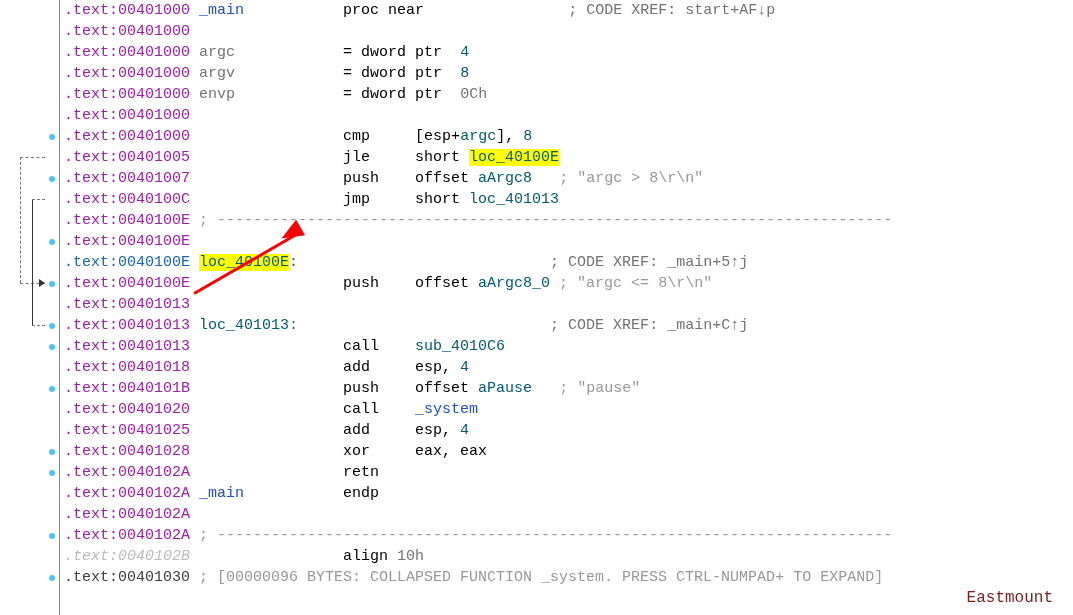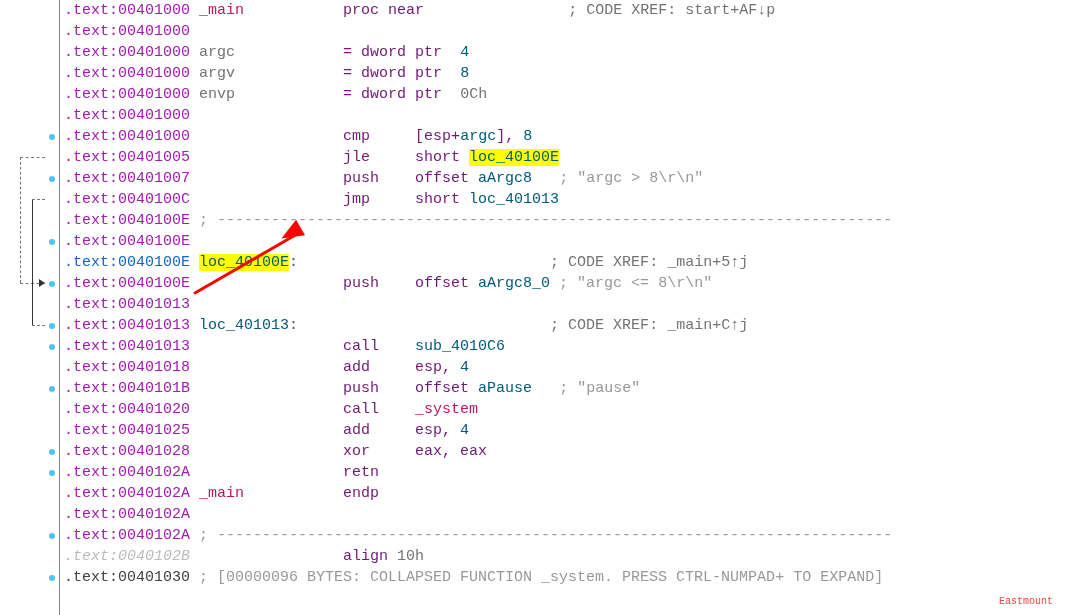--- a/index.html
+++ b/index.html
@@ -33,22 +33,22 @@
       position: absolute;
       left: 64px;
       top: 0;
       white-space: pre;
       line-height: 21px;
     }
     .row { height: 21px; }
     .seg { display: inline; }
     .c-default { color: #555; }
     .c-teal { color: #a21caf; }
-    .c-blue { color: #be185d; }
-    .c-navy { color: #701a75; }
+    .c-blue { color: #1d4ed8; }
+    .c-navy { color: #000000; }
     .c-green { color: #737373; }
     .c-darknum { color: #005a7a; }
     .c-gray { color: #999; }
     .c-lightgray { color: #bbb; font-style: italic; }
     .c-cyan { color: #404040; }
     .c-blueaddr { color: #1565c0; }
     .hl { background: #ffff00; }
     .dot {
       position: absolute;
       width: 6px;
@@ -88,22 +88,22 @@
       position: absolute;
       width: 0; height: 0;
       border-top: 9px solid transparent;
       border-bottom: 9px solid transparent;
       border-right: 22px solid #ff0000;
     }
     .watermark {
       position: absolute;
       right: 20px;
       bottom: 8px;
-      color: #ef4444;
-      font-size: 10px;
+      color: #7f1d1d;
+      font-size: 16px;
       letter-spacing: 0;
     }
   </style>
 </head>
 <body>
 
 <div class="gutter"></div>
 <div class="side-line"></div>
 
 <div class="listing" id="listing"><div class="row"><span class="seg c-teal">.text:00401000 </span><span class="seg c-blue">_main</span><span class="seg c-default">           </span><span class="seg c-navy">proc near</span><span class="seg c-default">                </span><span class="seg c-green">; CODE XREF: start+AF↓p</span></div><div class="row"><span class="seg c-teal">.text:00401000</span></div><div class="row"><span class="seg c-teal">.text:00401000 </span><span class="seg c-green">argc</span><span class="seg c-default">            </span><span class="seg c-navy">= </span><span class="seg c-navy">dword ptr</span><span class="seg c-default">  </span><span class="seg c-darknum">4</span></div><div class="row"><span class="seg c-teal">.text:00401000 </span><span class="seg c-green">argv</span><span class="seg c-default">            </span><span class="seg c-navy">= </span><span class="seg c-navy">dword ptr</span><span class="seg c-default">  </span><span class="seg c-darknum">8</span></div><div class="row"><span class="seg c-teal">.text:00401000 </span><span class="seg c-green">envp</span><span class="seg c-default">            </span><span class="seg c-navy">= </span><span class="seg c-navy">dword ptr</span><span class="seg c-default">  </span><span class="seg c-green">0Ch</span></div><div class="row"><span class="seg c-teal">.text:00401000</span></div><div class="row"><span class="seg c-teal">.text:00401000                 </span><span class="seg c-navy">cmp</span><span class="seg c-default">     </span><span class="seg c-navy">[</span><span class="seg c-navy">esp</span><span class="seg c-navy">+</span><span class="seg c-darknum">argc</span><span class="seg c-navy">], </span><span class="seg c-darknum">8</span></div><div class="row"><span class="seg c-teal">.text:00401005                 </span><span class="seg c-navy">jle</span><span class="seg c-default">     </span><span class="seg c-navy">short </span><span class="seg c-darknum hl">loc_40100E</span></div><div class="row"><span class="seg c-teal">.text:00401007                 </span><span class="seg c-navy">push</span><span class="seg c-default">    </span><span class="seg c-navy">offset </span><span class="seg c-darknum">aArgc8</span><span class="seg c-default">   </span><span class="seg c-gray">; "argc &gt; 8\r\n"</span></div><div class="row"><span class="seg c-teal">.text:0040100C                 </span><span class="seg c-navy">jmp</span><span class="seg c-default">     </span><span class="seg c-navy">short </span><span class="seg c-darknum">loc_401013</span></div><div class="row"><span class="seg c-teal">.text:0040100E </span><span class="seg c-gray">; ---------------------------------------------------------------------------</span></div><div class="row"><span class="seg c-teal">.text:0040100E</span></div><div class="row"><span class="seg c-blueaddr">.text:0040100E </span><span class="seg c-darknum hl">loc_40100E</span><span class="seg c-default">:</span><span class="seg c-default">                            </span><span class="seg c-green">; CODE XREF: _main+5↑j</span></div><div class="row"><span class="seg c-teal">.text:0040100E                 </span><span class="seg c-navy">push</span><span class="seg c-default">    </span><span class="seg c-navy">offset </span><span class="seg c-darknum">aArgc8_0 </span><span class="seg c-gray">; "argc &lt;= 8\r\n"</span></div><div class="row"><span class="seg c-teal">.text:00401013</span></div><div class="row"><span class="seg c-teal">.text:00401013 </span><span class="seg c-darknum">loc_401013</span><span class="seg c-default">:</span><span class="seg c-default">                            </span><span class="seg c-green">; CODE XREF: _main+C↑j</span></div><div class="row"><span class="seg c-teal">.text:00401013                 </span><span class="seg c-navy">call</span><span class="seg c-default">    </span><span class="seg c-darknum">sub_4010C6</span></div><div class="row"><span class="seg c-teal">.text:00401018                 </span><span class="seg c-navy">add</span><span class="seg c-default">     </span><span class="seg c-navy">esp, </span><span class="seg c-darknum">4</span></div><div class="row"><span class="seg c-teal">.text:0040101B                 </span><span class="seg c-navy">push</span><span class="seg c-default">    </span><span class="seg c-navy">offset </span><span class="seg c-darknum">aPause</span><span class="seg c-default">   </span><span class="seg c-gray">; "pause"</span></div><div class="row"><span class="seg c-teal">.text:00401020                 </span><span class="seg c-navy">call</span><span class="seg c-default">    </span><span class="seg c-blue">_system</span></div><div class="row"><span class="seg c-teal">.text:00401025                 </span><span class="seg c-navy">add</span><span class="seg c-default">     </span><span class="seg c-navy">esp, </span><span class="seg c-darknum">4</span></div><div class="row"><span class="seg c-teal">.text:00401028                 </span><span class="seg c-navy">xor</span><span class="seg c-default">     </span><span class="seg c-navy">eax, eax</span></div><div class="row"><span class="seg c-teal">.text:0040102A                 </span><span class="seg c-navy">retn</span></div><div class="row"><span class="seg c-teal">.text:0040102A </span><span class="seg c-blue">_main</span><span class="seg c-default">           </span><span class="seg c-navy">endp</span></div><div class="row"><span class="seg c-teal">.text:0040102A</span></div><div class="row"><span class="seg c-teal">.text:0040102A </span><span class="seg c-gray">; ---------------------------------------------------------------------------</span></div><div class="row"><span class="seg c-lightgray">.text:0040102B                 </span><span class="seg c-navy">align </span><span class="seg c-green">10h</span></div><div class="row"><span class="seg c-cyan">.text:00401030 </span><span class="seg c-gray">; [00000096 BYTES: COLLAPSED FUNCTION _system. PRESS CTRL-NUMPAD+ TO EXPAND]</span></div></div>

